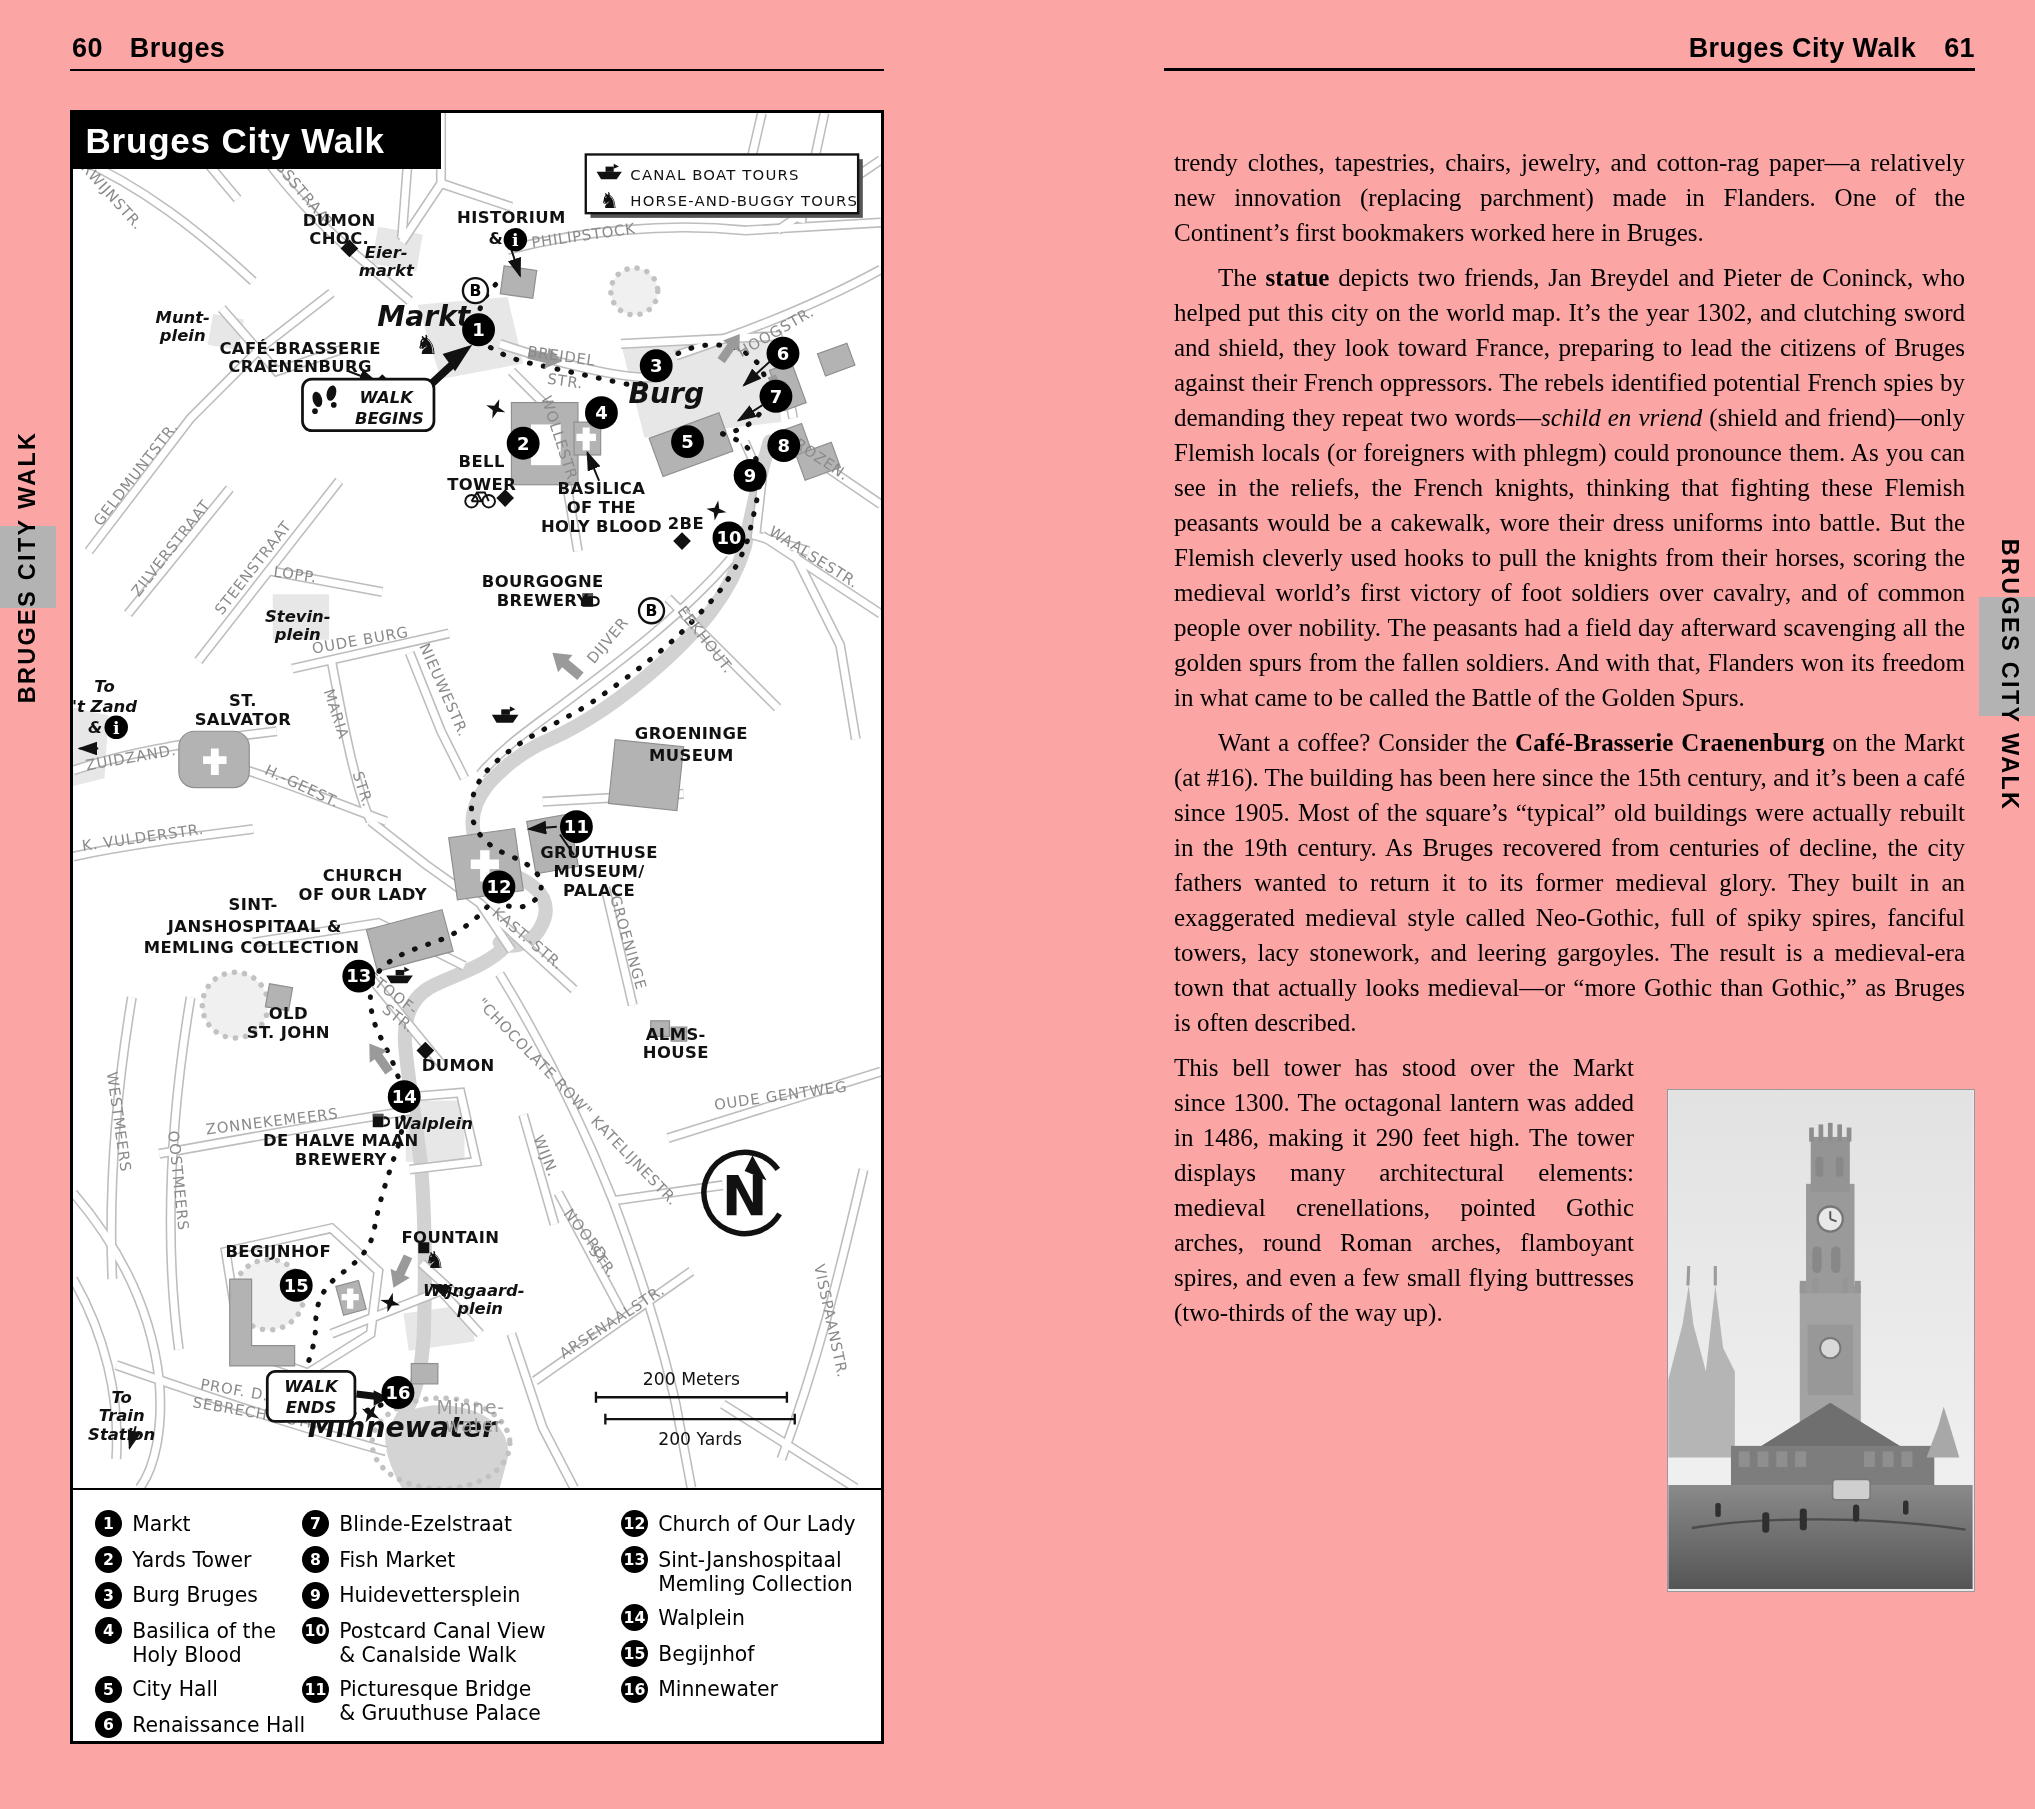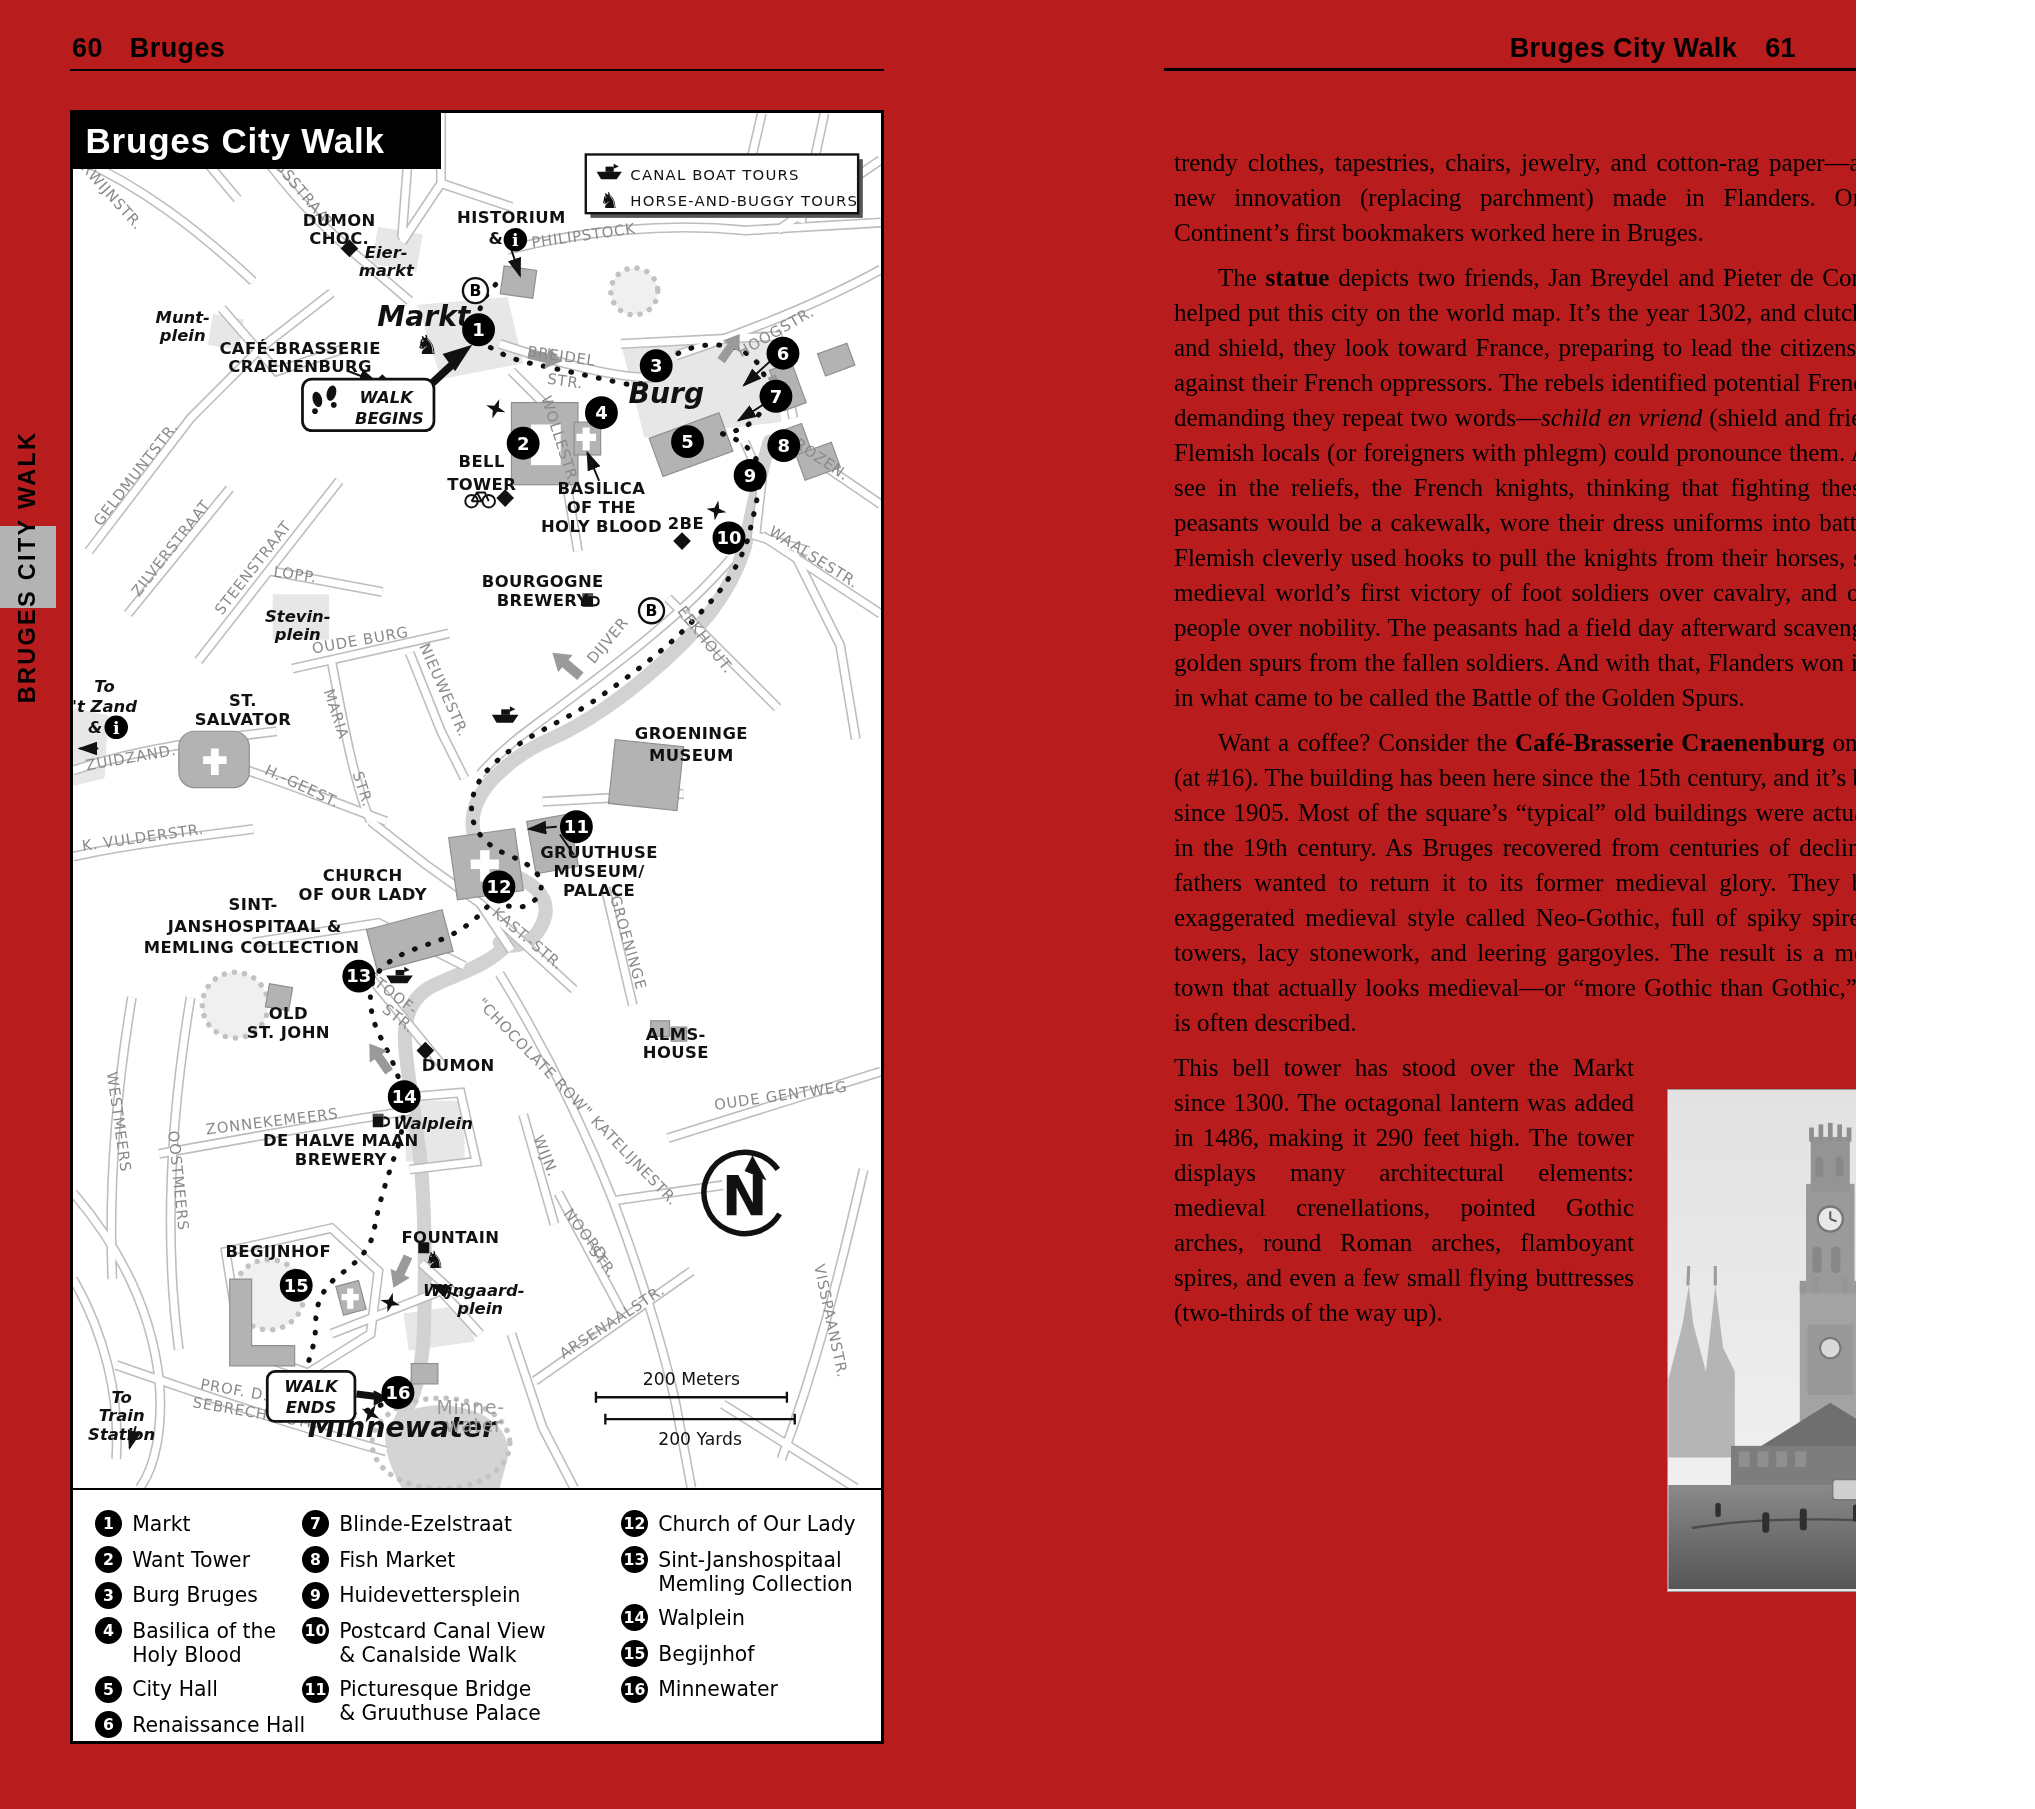--- a/index.html
+++ b/index.html
@@ -1,16 +1,16 @@
 <!DOCTYPE html>
 <html style="font-size:12.5px"><head>
 <meta charset="utf-8">
 <style>
   html,body{margin:0;padding:0;background:#fff;}
-  #canvas{position:relative;width:1856px;height:1809px;background:#b91c1c;overflow:hidden;
+  #canvas{position:relative;width:2035px;height:1809px;background:#fca5a5;overflow:hidden;
           font-family:"Liberation Sans",sans-serif;color:#000;}
 
   
   .hdr{position:absolute;top:33px;font-weight:bold;font-size:27px;letter-spacing:0.4px;}
   #hdr-left{left:72px;}
   #hdr-left .pgnum{margin-right:27px;}
   #hdr-right{right:60px;text-align:right;}
   #hdr-right .pgnum{font-weight:bold;margin-left:28px;}
   .hdr-rule{position:absolute;background:#000;}
   #rule-left{left:70px;top:69px;width:814px;height:2.3px;}
@@ -514,21 +514,21 @@
     </svg>
 
     <div id="map-legend">
       <div class="leg-col" id="leg-col1">
         <div class="leg-item">
             <span class="leg-num">1</span>
             <span class="leg-lab">Markt</span>
           </div>
         <div class="leg-item">
             <span class="leg-num">2</span>
-            <span class="leg-lab">Want Tower</span>
+            <span class="leg-lab">Yards Tower</span>
           </div>
         <div class="leg-item">
             <span class="leg-num">3</span>
             <span class="leg-lab">Burg Bruges</span>
           </div>
         <div class="leg-item">
             <span class="leg-num">4</span>
             <span class="leg-lab">Basilica of the
 Holy Blood</span>
           </div>

